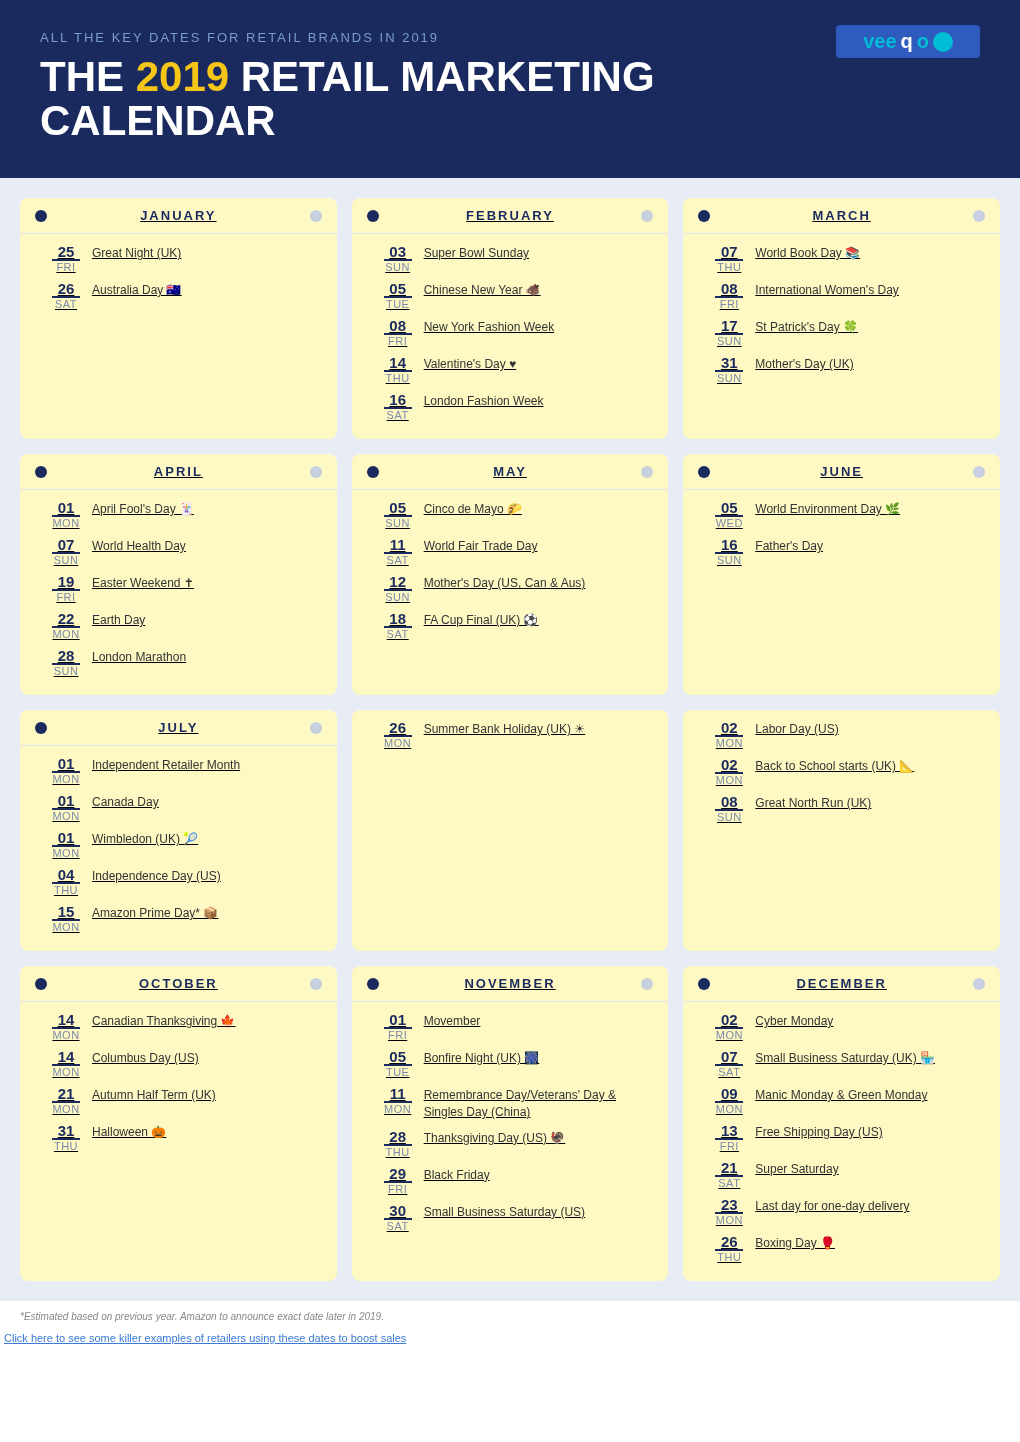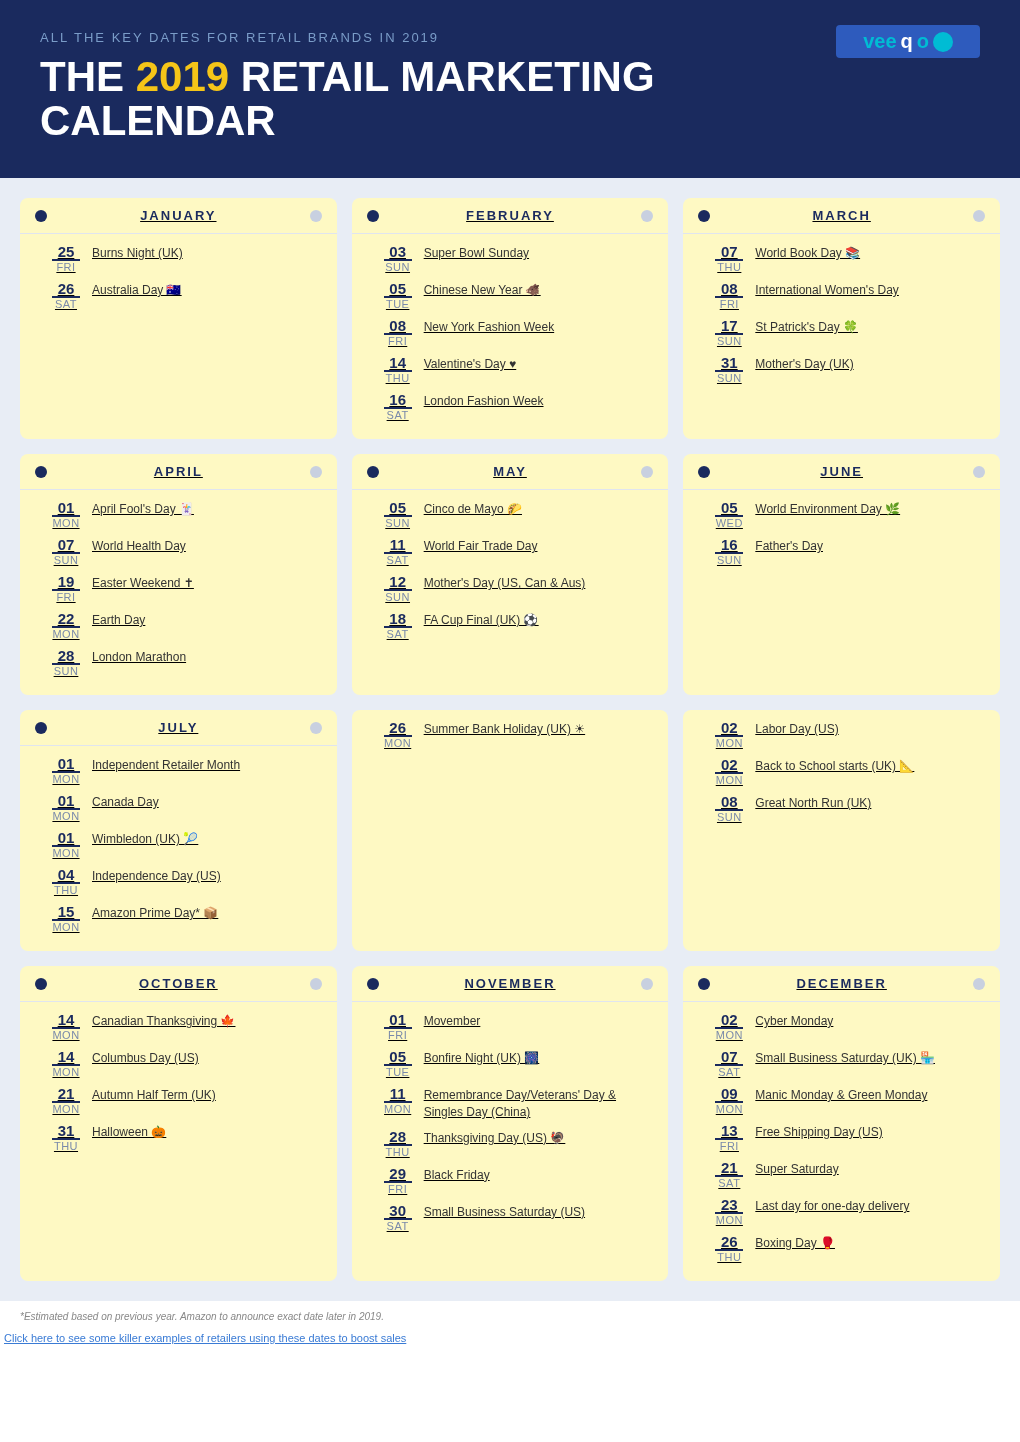--- a/index.html
+++ b/index.html
@@ -166,21 +166,21 @@
     <span class="dot-left"></span>
     <span class="month-name">JANUARY</span>
     <span class="dot-right"></span>
   </div>
       <div class="month-body">
         <div class="event-row">
       <div class="event-date">
         <span class="day-num">25</span>
         <span class="day-name">FRI</span>
       </div>
-      <div class="event-text">Burns Night (UK)</div>
+      <div class="event-text">Great Night (UK)</div>
     </div>
         <div class="event-row">
       <div class="event-date">
         <span class="day-num">26</span>
         <span class="day-name">SAT</span>
       </div>
       <div class="event-text">Australia Day 🇦🇺</div>
     </div>
       </div>
     </div>

